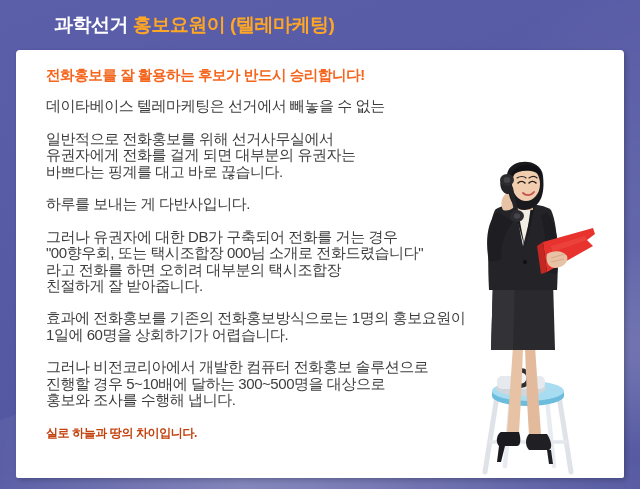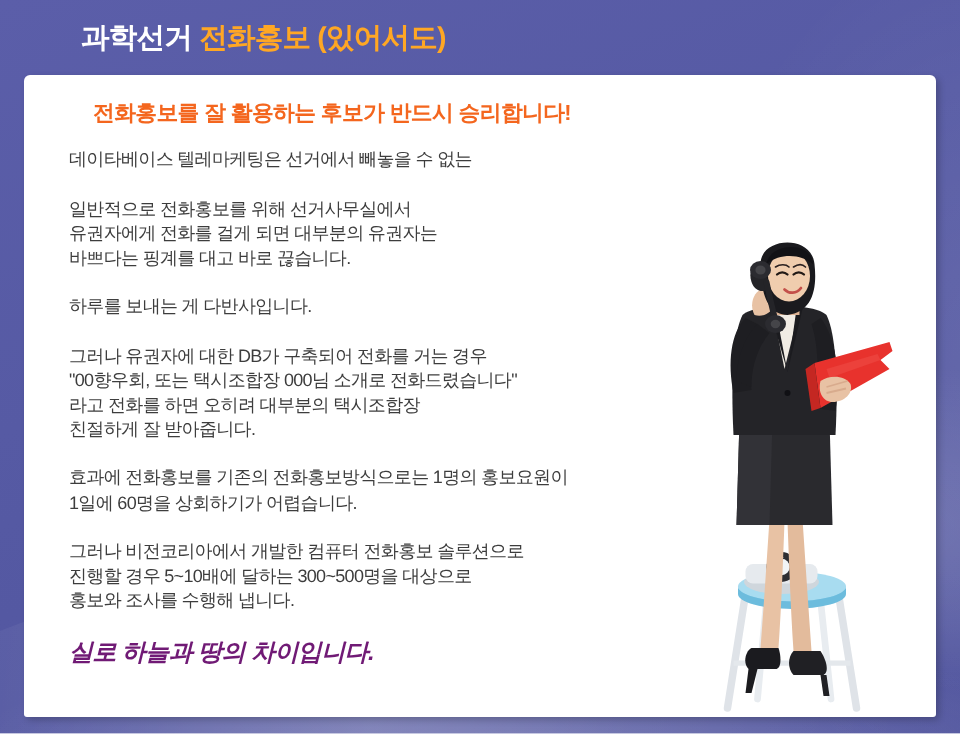--- a/index.html
+++ b/index.html
@@ -80,40 +80,39 @@
     left: 30px;
     top: 16px;
     width: 400px;
     z-index: 6;
   }
   .lead {
     color: #f4661e;
     font-size: 14.5px;
     font-weight: bold;
     letter-spacing: -0.4px;
-    margin: 0 0 13px 16px;
+    margin: 0 0 13px 0;
     white-space: nowrap;
   }
   .para {
     color: #3d3d3d;
-    font-size: 12px;
+    font-size: 15px;
     line-height: 16.4px;
     letter-spacing: -0.45px;
     margin: 0 0 16px 0;
     white-space: nowrap;
   }
   .para:last-of-type { margin-bottom: 0; }
   .closing {
-    color: #701a75;
-    font-size: 16px;
+    color: #c2410c;
+    font-size: 12px;
     font-weight: bold;
     letter-spacing: -0.4px;
     margin: 14px 0 0 0;
     white-space: nowrap;
-    font-style: italic;
   }
 
   
   .photo {
     position: absolute;
     left: 455px;
     top: 150px;
     width: 152px;
     height: 328px;
     z-index: 7;
@@ -123,21 +122,21 @@
 </head>
 <body>
 
 <div class="slide">
 
   <div class="bg-swoosh"></div>
 
   <div class="title-bar">
     <div class="title-text">
       <span class="title-main">과학선거</span>
-      <span class="title-sub">전화홍보 (있어서도)</span>
+      <span class="title-sub">홍보요원이 (텔레마케팅)</span>
     </div>
   </div>
 
   <div class="card">
 
     <div class="text-col">
 
       <p class="lead">전화홍보를 잘 활용하는 후보가 반드시 승리합니다!</p>
 
       <p class="para">

